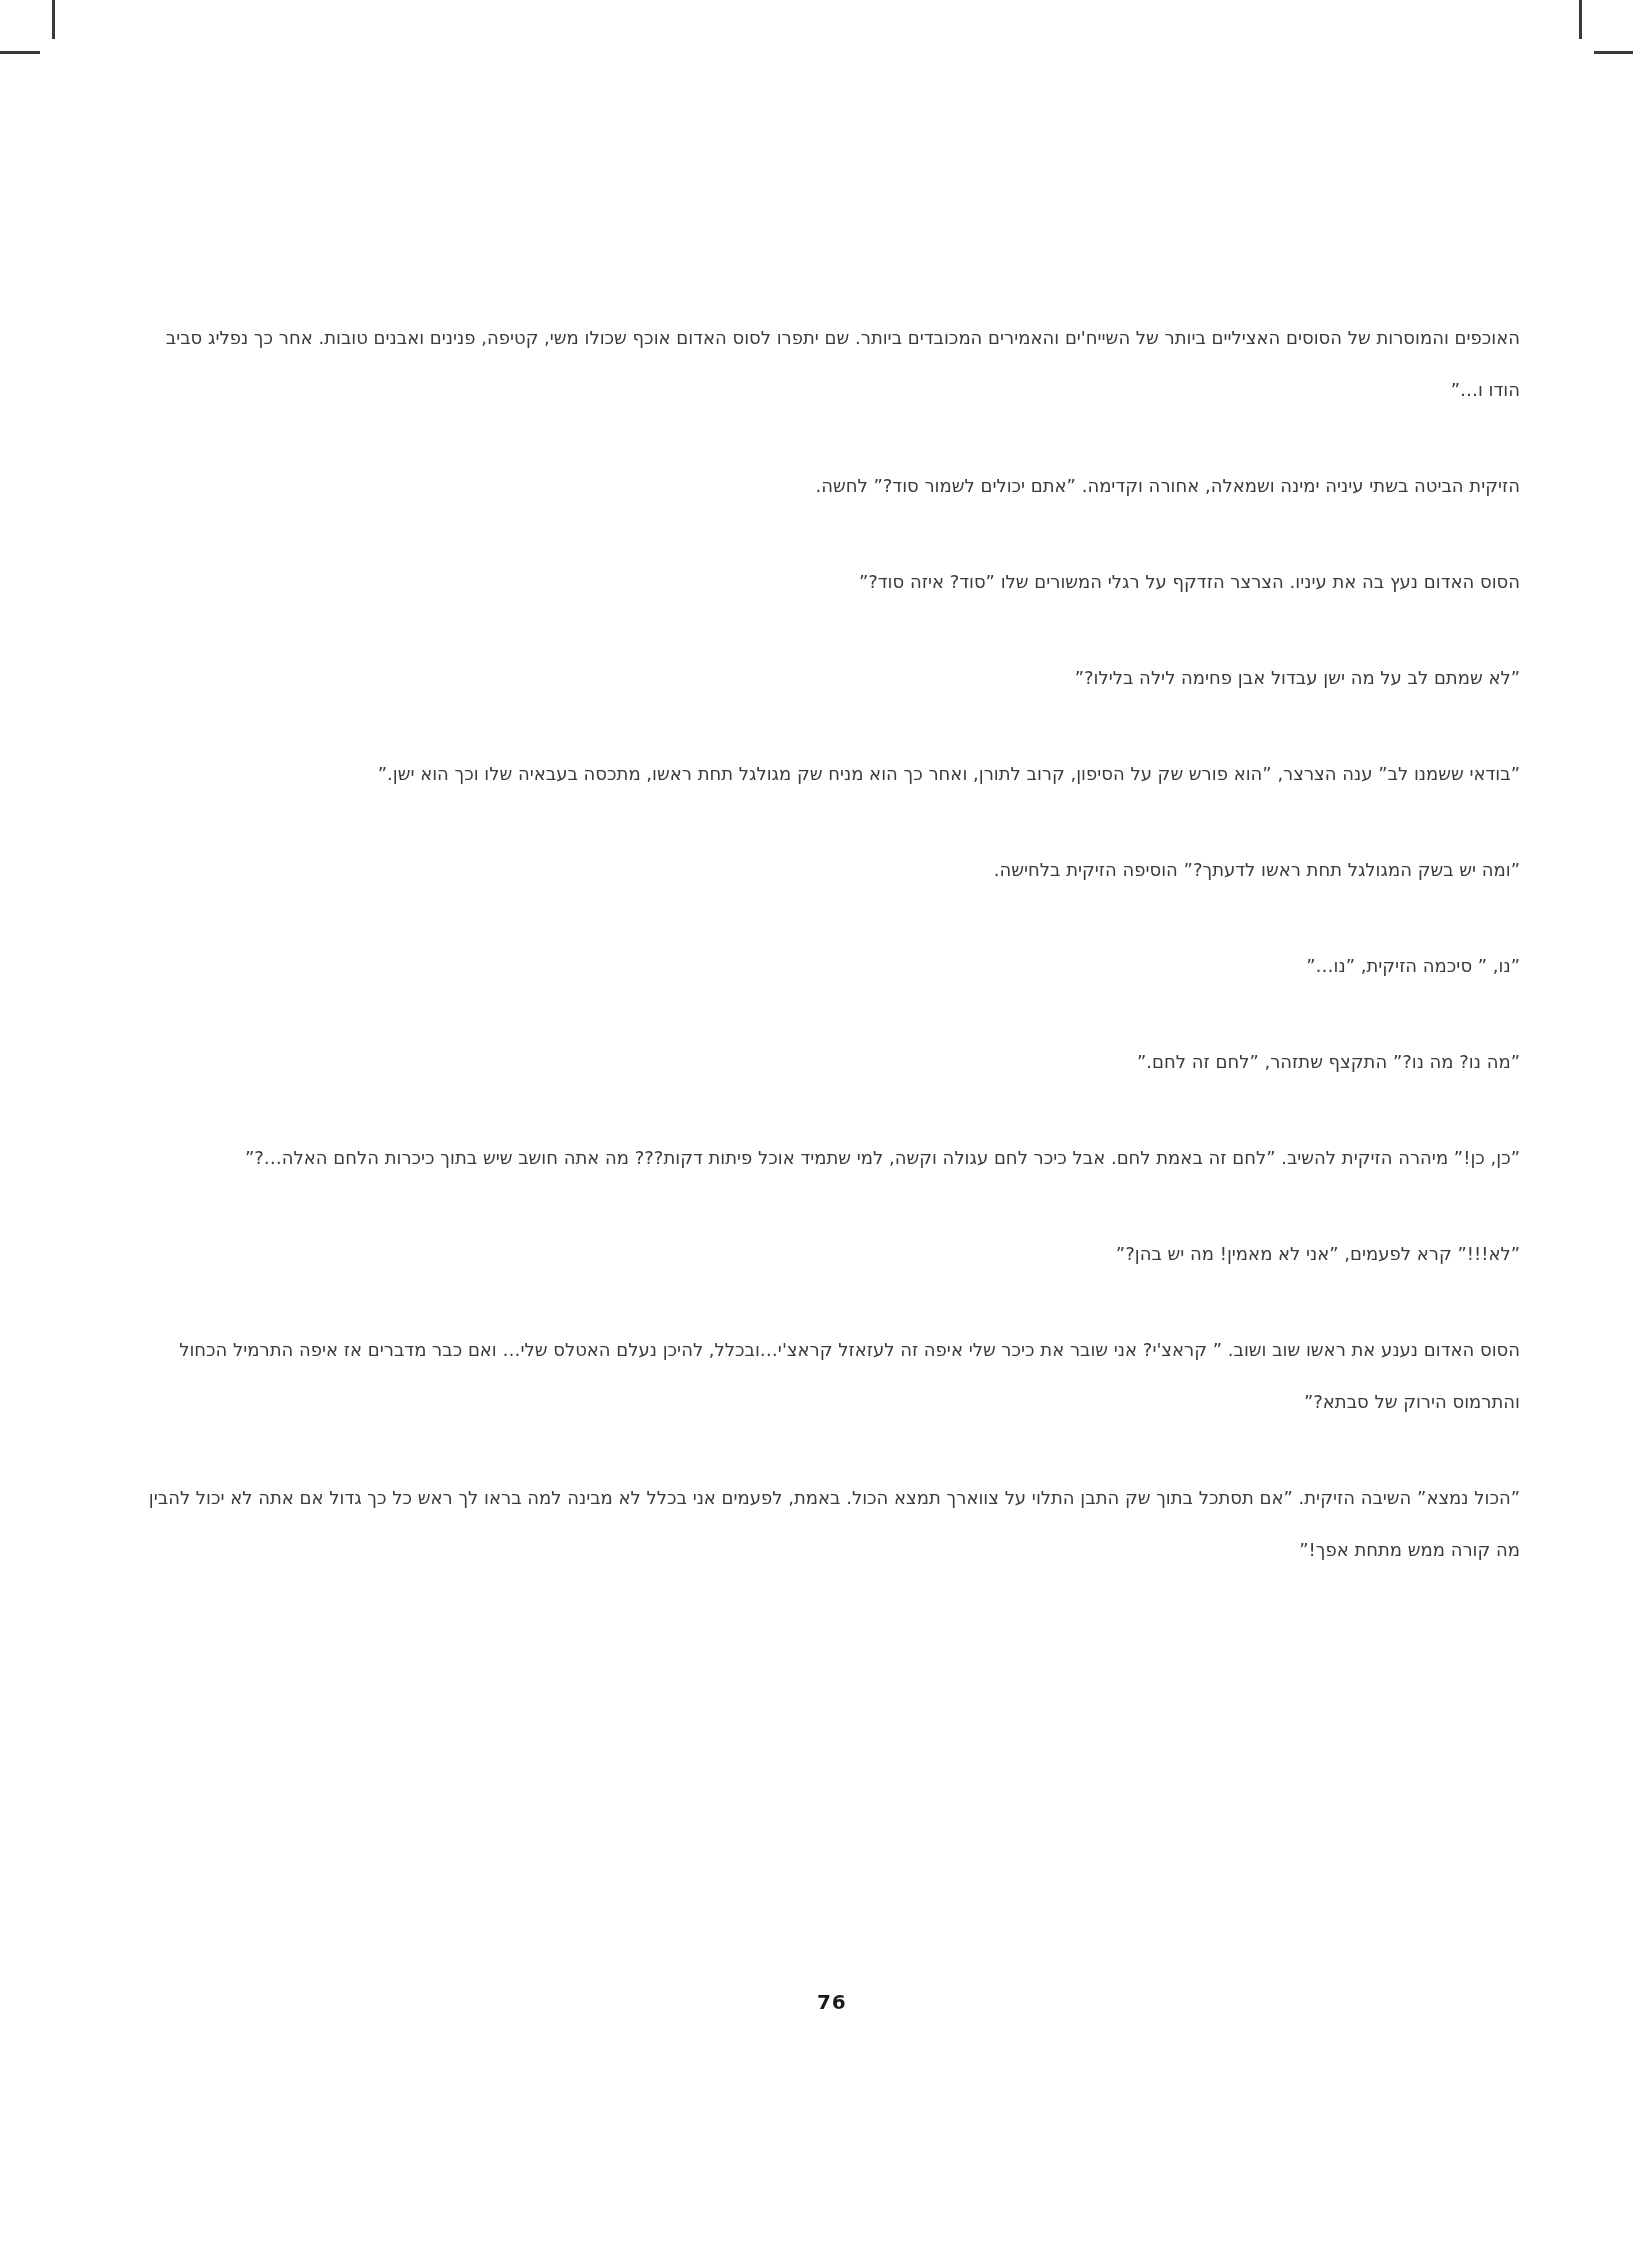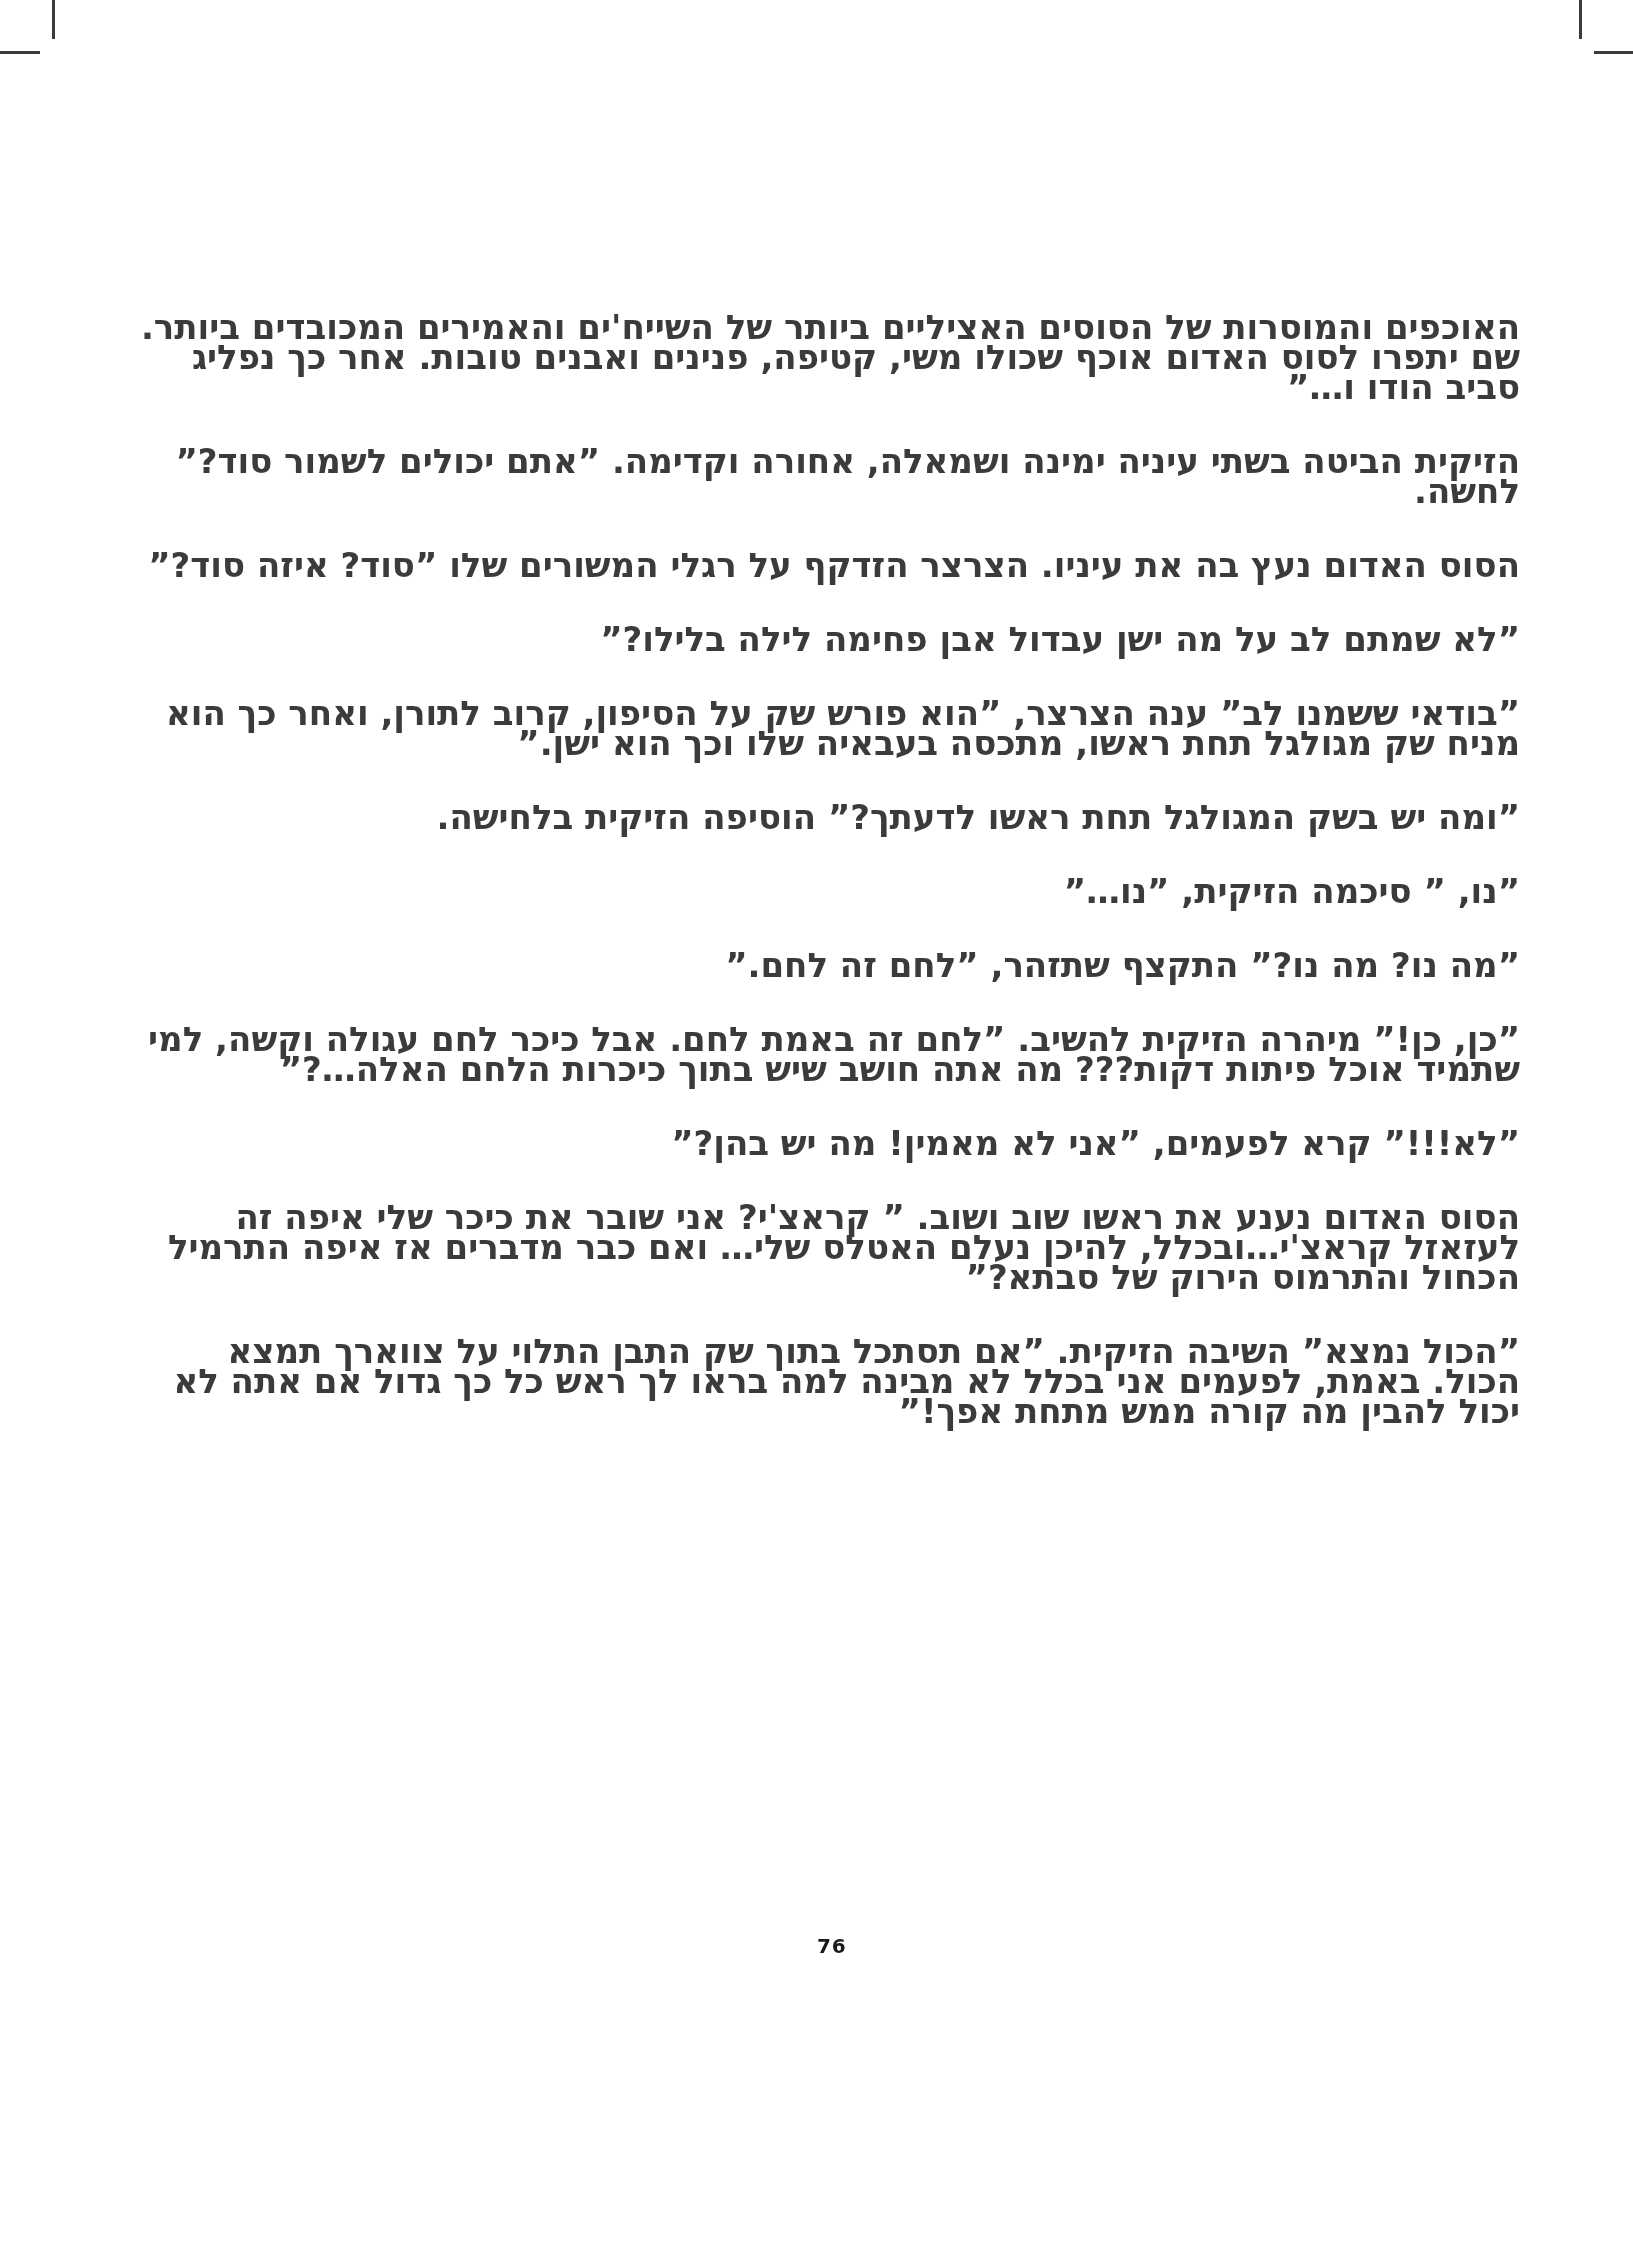--- a/index.html
+++ b/index.html
@@ -33,33 +33,33 @@
   
   .content {
     position: absolute;
     top: 312px;
     right: 114px;
     left: 135px;
     direction: rtl;
     unicode-bidi: embed;
     text-align: right;
     color: var(--text-color);
-    font-size: 34px;
-    line-height: 30px;
-    font-weight: 700;
+    font-size: 18px;
+    line-height: 52px;
+    font-weight: 400;
   }
   .content p {
     margin: 0 0 44px 0;
     padding: 0;
   }
 
   
   .folio {
     position: absolute;
-    top: 1934px;
+    top: 1990px;
     left: 0;
     width: 100%;
     text-align: center;
   }
   .folio span {
     display: inline-block;
     margin-left: 29.5px; 
     font-size: 20px;
     font-weight: bold;
     color: var(--page-number-color);

